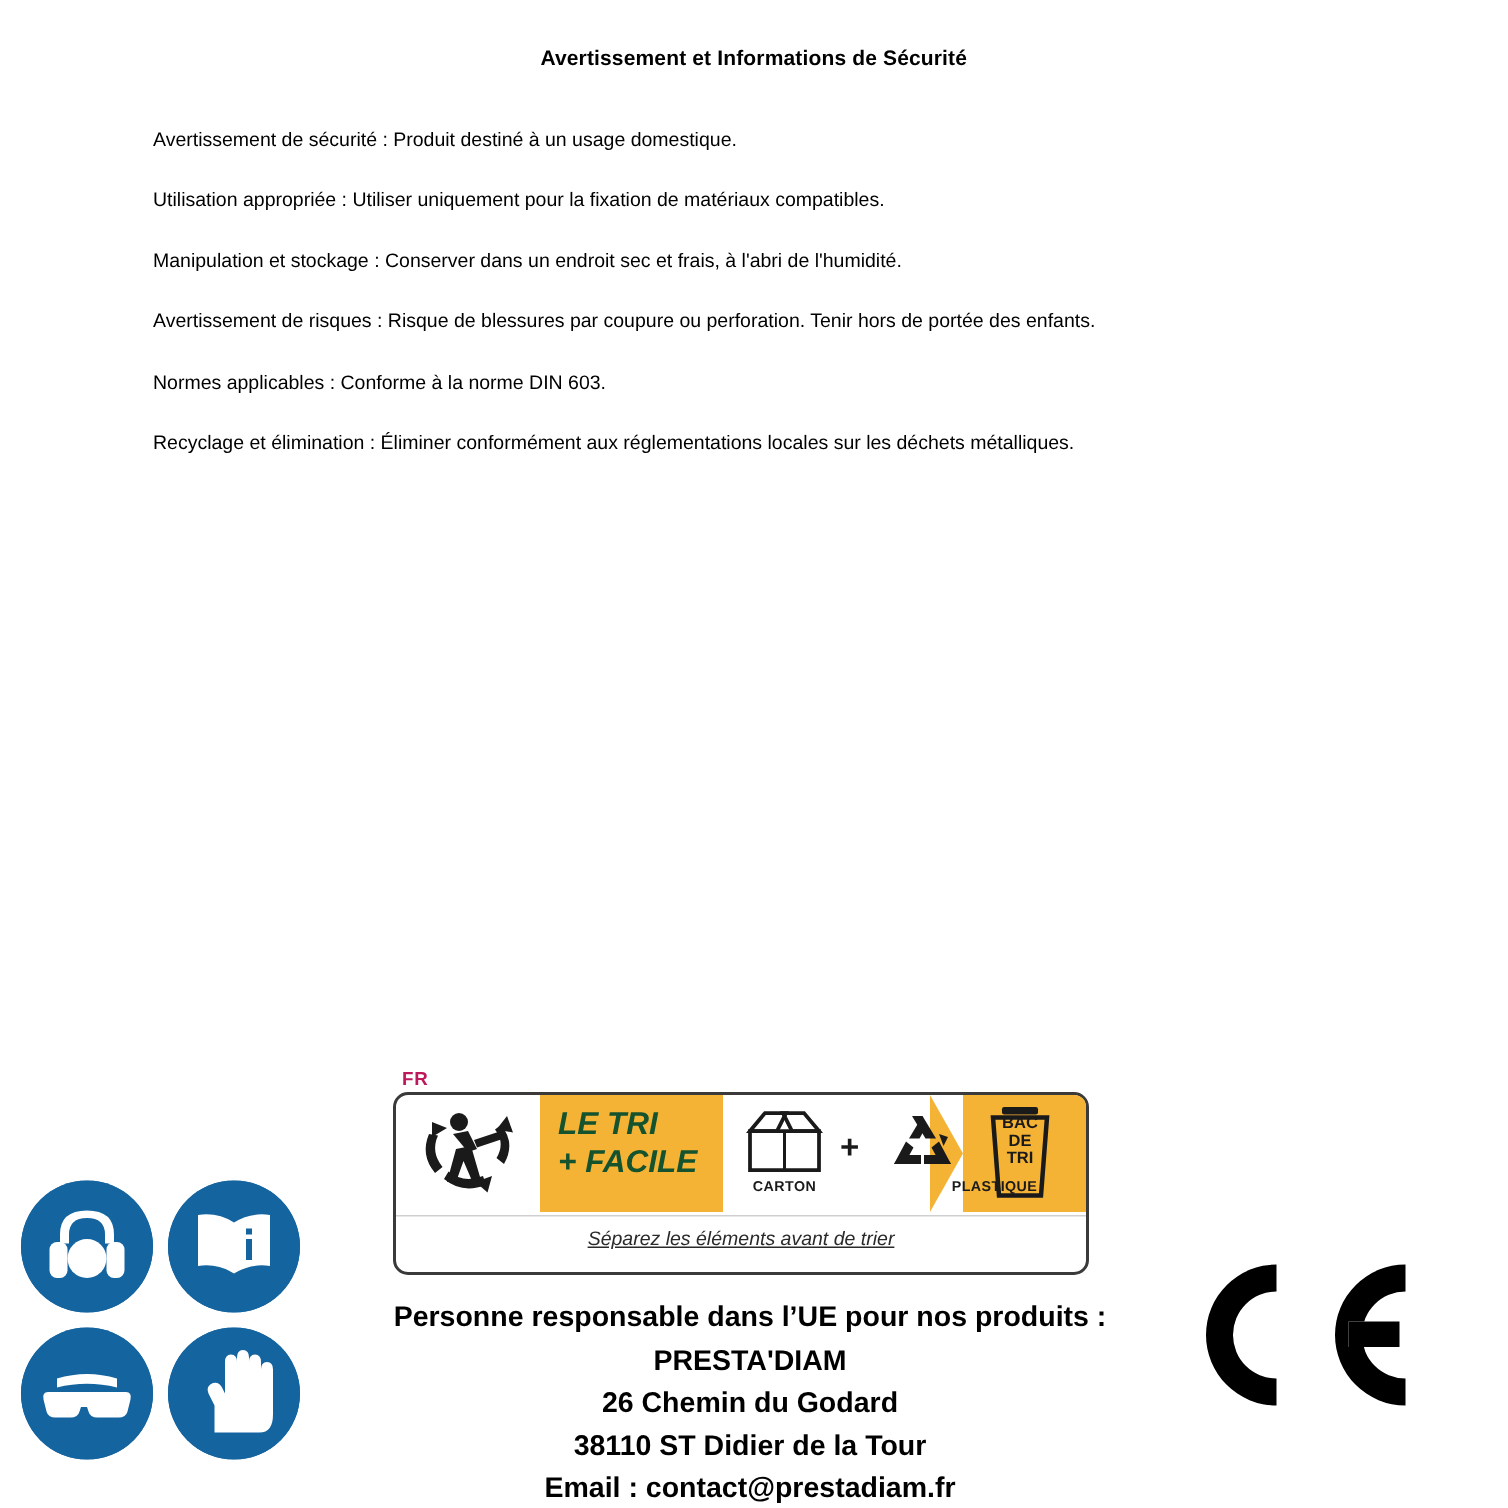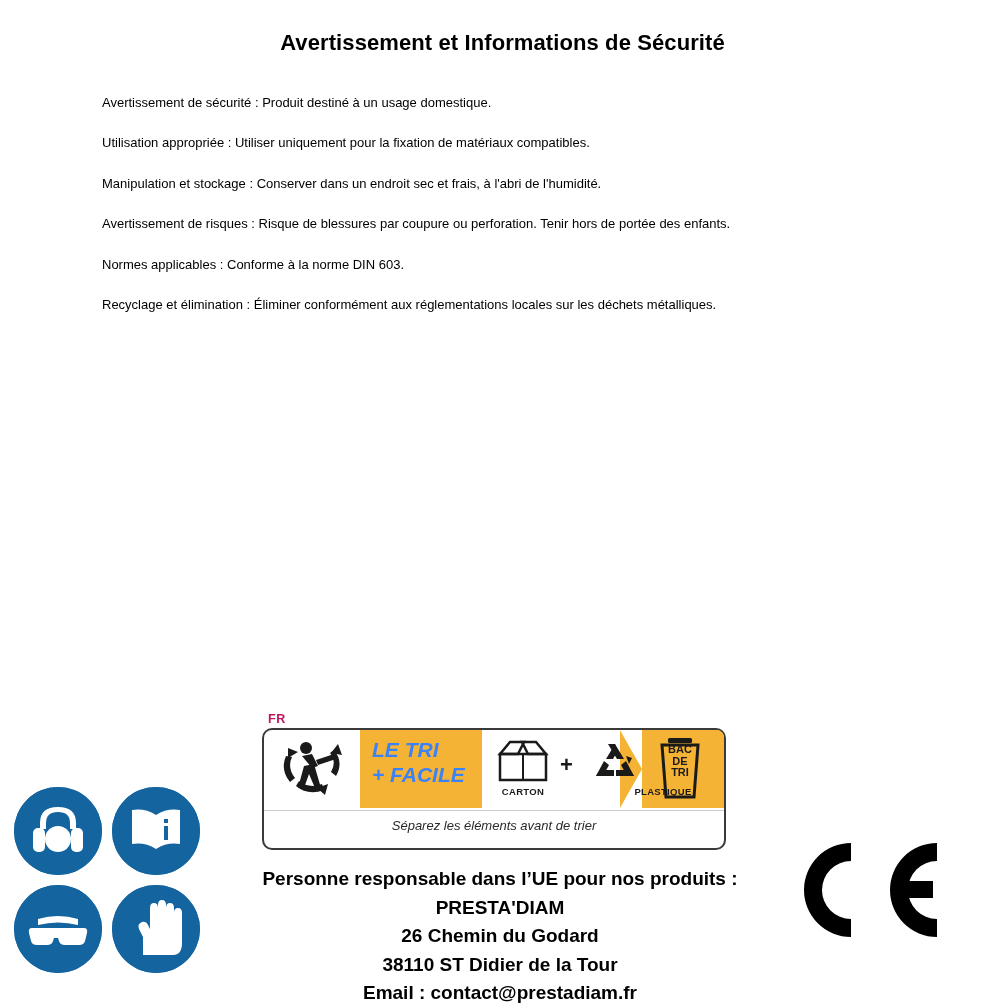--- a/index.html
+++ b/index.html
@@ -11,21 +11,21 @@
     height: 1005px;
     background: #ffffff;
     font-family: "Liberation Sans", sans-serif;
     color: #000000;
     position: relative;
     overflow: hidden;
   }
 
   .page-title {
     text-align: center;
-    font-size: 22px;
+    font-size: 14px;
     font-weight: bold;
     margin-top: 30px;
     letter-spacing: 0.1px;
   }
 
   .content {
     margin: 38px 34px 0 68px;
   }
 
   .para {
@@ -128,21 +128,21 @@
     border-left: 22px solid #f5b335;
   }
   .tri-text {
     position: absolute;
     left: 108px;
     top: 8px;
     width: 110px;
     font-size: 21px;
     font-weight: bold;
     font-style: italic;
-    color: #3b82f6;
+    color: #14532d;
     line-height: 1.18;
   }
   .tri-man {
     position: absolute;
     left: 8px;
     top: 4px;
     width: 86px;
     height: 72px;
   }
   .tri-icon-label {
@@ -176,20 +176,21 @@
     position: absolute;
     left: 0;
     top: 80px;
     width: 460px;
     text-align: center;
     font-size: 13px;
     font-style: italic;
     color: #2a2a2a;
     line-height: 2.3;
     border-top: 1px solid #cfcfcf;
+    text-decoration: underline;
   }
 
   
   .address {
     position: absolute;
     left: 200px;
     top: 175px;
     width: 600px;
     text-align: center;
     font-size: 19px;

